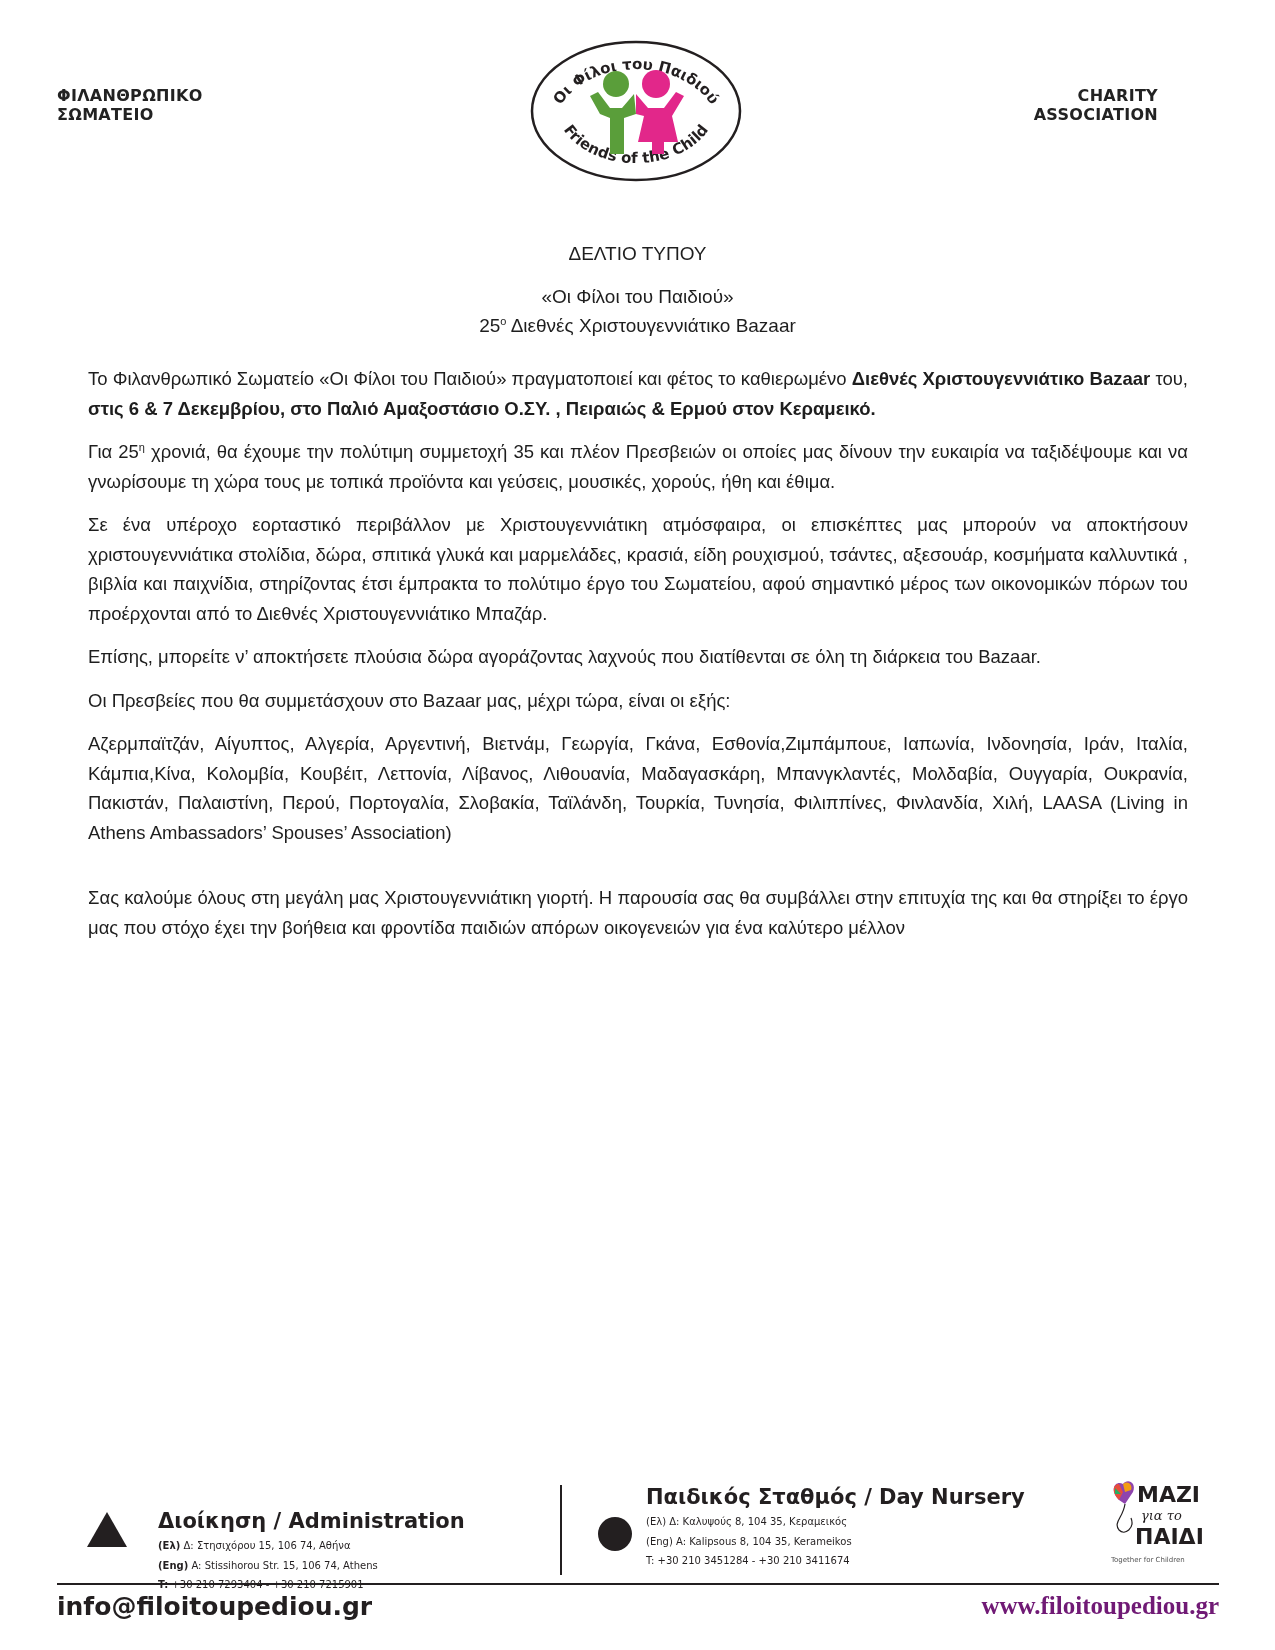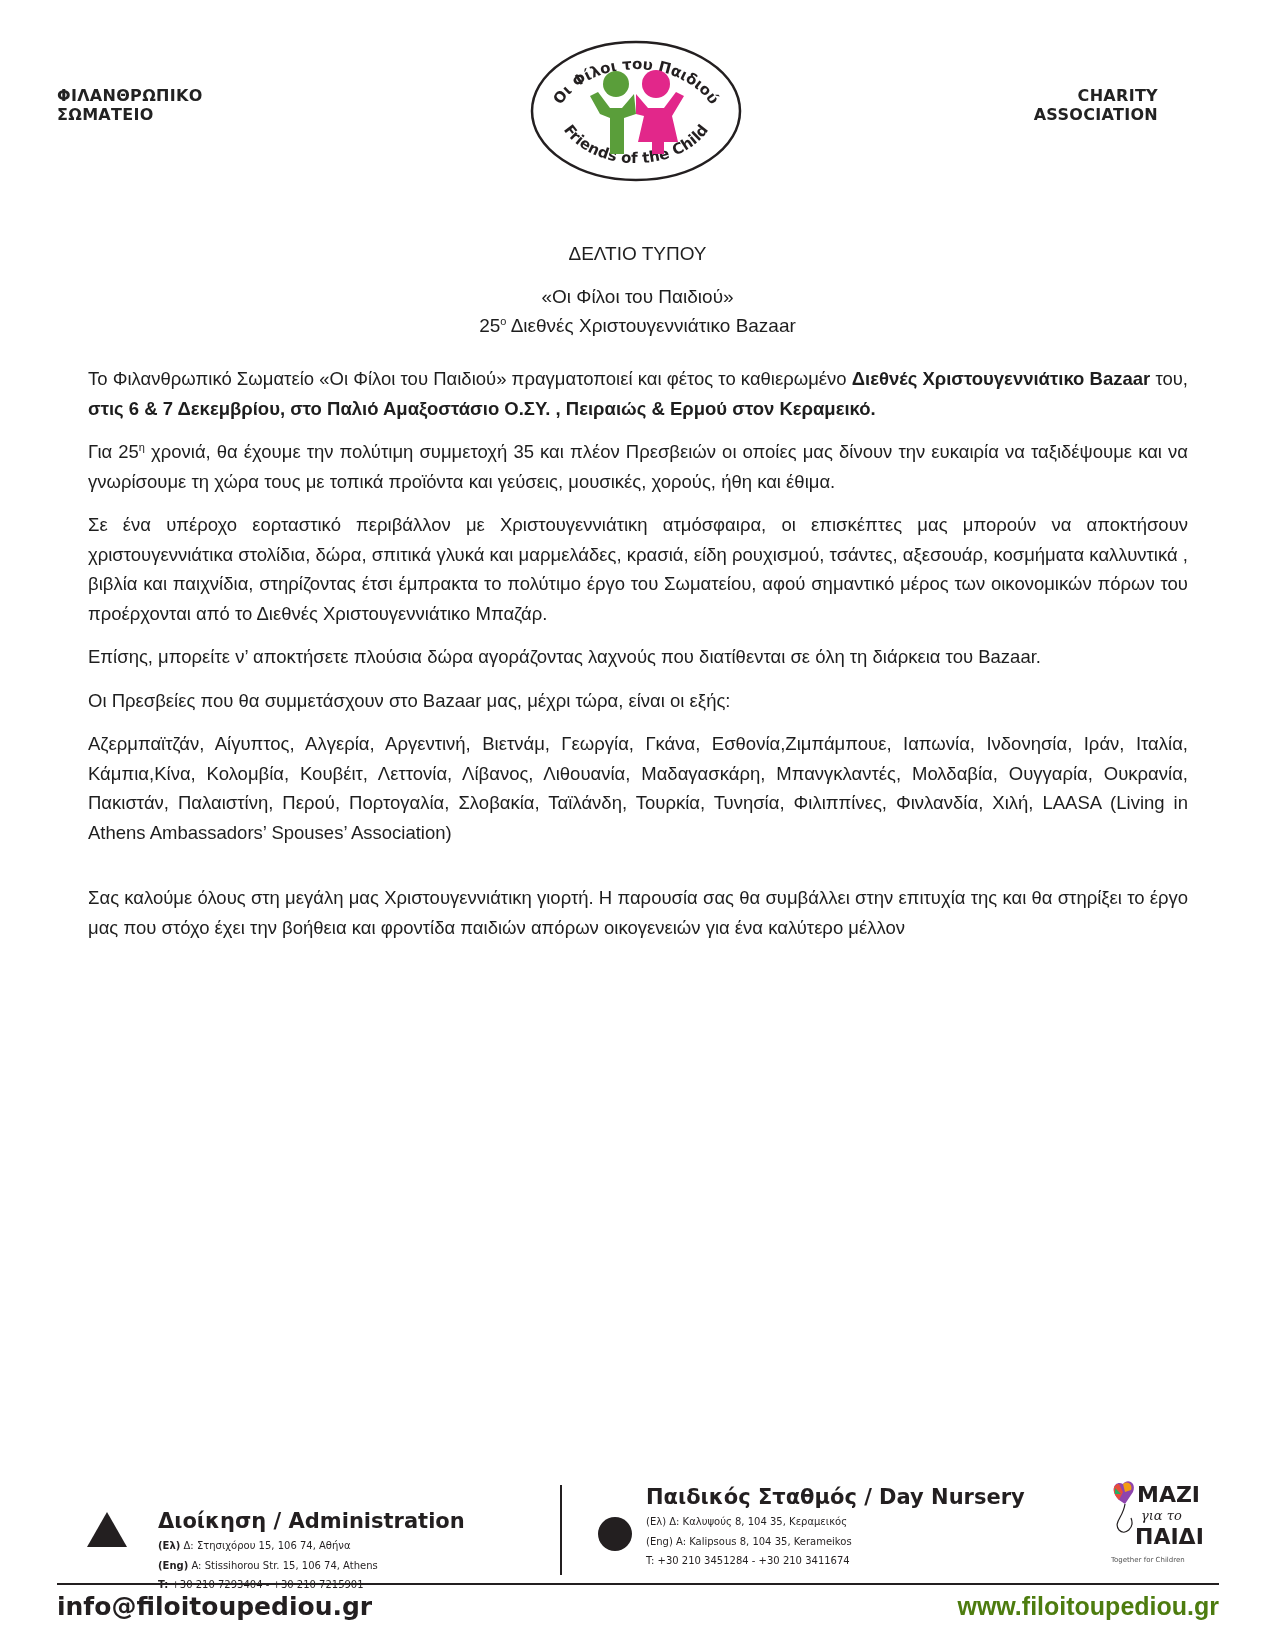--- a/index.html
+++ b/index.html
@@ -14,21 +14,21 @@
   sup { font-size: 11px; line-height: 0; }
   .tri { position: absolute; left: 87px; top: 1512px; width: 0; height: 0; border-left: 20px solid transparent; border-right: 20px solid transparent; border-bottom: 35px solid #231f20; }
   .circ { position: absolute; left: 598px; top: 1517px; width: 34px; height: 34px; border-radius: 50%; background: #231f20; }
   .vdiv { position: absolute; left: 560px; top: 1485px; width: 2px; height: 90px; background: #231f20; }
   .hdiv { position: absolute; left: 57px; top: 1583px; width: 1162px; height: 2px; background: #231f20; }
   .fblock { position: absolute; font-family: "DejaVu Sans", sans-serif; color: #231f20; }
   .fblock .fh { font-weight: bold; font-size: 21px; line-height: 26px; margin-bottom: 2px; }
   .fblock .fl { font-size: 10px; line-height: 19.5px; white-space: nowrap; }
   .fblock .fl b { font-weight: bold; }
   .email { position: absolute; left: 57px; top: 1592px; font-family: "DejaVu Sans", sans-serif; font-size: 25px; font-weight: 600; color: #231f20; }
-  .web { position: absolute; right: 56px; top: 1592px; font-family: Liberation Sans, sans-serif; font-size: 25px; font-weight: 600; color: #4d7c0f; }
+  .web { position: absolute; right: 56px; top: 1592px; font-family: Liberation Serif, serif; font-size: 25px; font-weight: 600; color: #701a75; }
   .mazi { position: absolute; left: 1105px; top: 1478px; width: 110px; height: 92px; }
 </style>
 </head>
 <body>
 
 <div class="hdr-left">
   <div>ΦΙΛΑΝΘΡΩΠΙΚΟ</div>
   <div>ΣΩΜΑΤΕΙΟ</div>
 </div>
 

